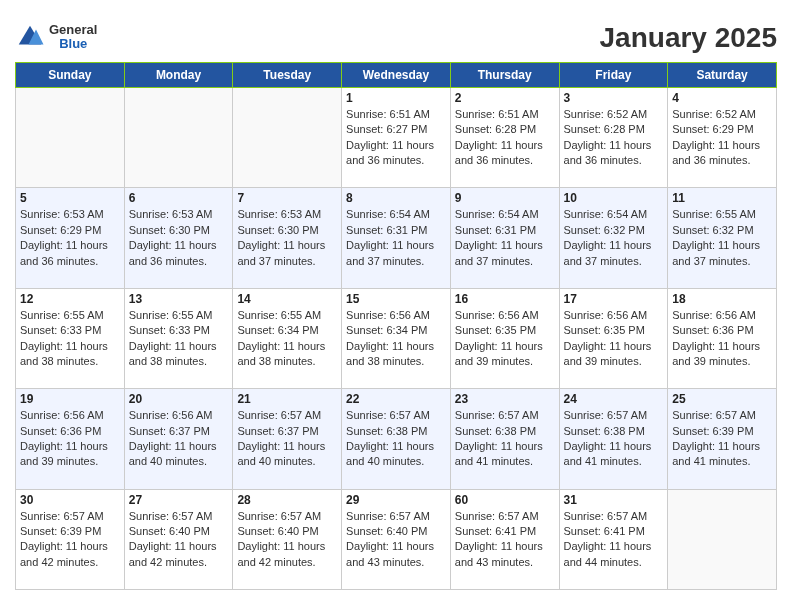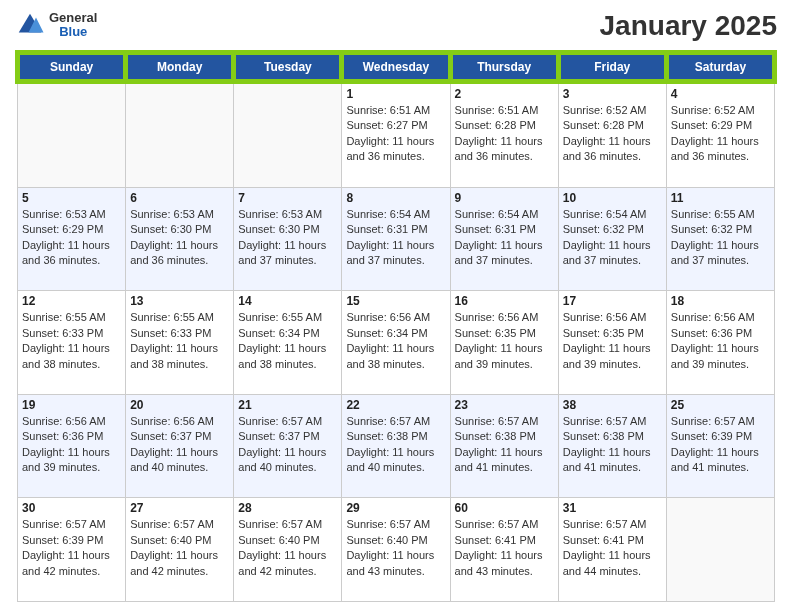--- a/index.html
+++ b/index.html
@@ -6,21 +6,21 @@
     body {
       width: 792px;
       height: 612px;
       font-family: Arial, sans-serif;
       background: #fff;
       overflow: hidden;
     }
     .page {
       width: 792px;
       height: 612px;
-      padding: 10px 15px;
+      padding: 22px 15px;
       display: flex;
       flex-direction: column;
     }
     .header {
       display: flex;
       justify-content: space-between;
       align-items: flex-start;
       margin-bottom: 8px;
     }
     .logo {
@@ -58,21 +58,21 @@
       border-collapse: collapse;
       width: 100%;
       table-layout: fixed;
     }
     .calendar th {
       background-color: #2355a0;
       color: white;
       text-align: center;
       padding: 5px 3px;
       font-size: 12px;
-      border: 5px solid #84cc16;
+      border: 1px solid #84cc16;
     }
     .calendar td {
       border: 1px solid #ccc;
       vertical-align: top;
       padding: 3px 4px;
       font-size: 9.5px;
       color: #333;
       height: 78px;
       width: calc(100% / 7);
     }
@@ -223,21 +223,21 @@
           </td>
           <td>
             <div class="day-number">22</div>
             <div class="day-info">Sunrise: 6:57 AM<br>Sunset: 6:38 PM<br>Daylight: 11 hours and 40 minutes.</div>
           </td>
           <td>
             <div class="day-number">23</div>
             <div class="day-info">Sunrise: 6:57 AM<br>Sunset: 6:38 PM<br>Daylight: 11 hours and 41 minutes.</div>
           </td>
           <td>
-            <div class="day-number">38</div>
+            <div class="day-number">24</div>
             <div class="day-info">Sunrise: 6:57 AM<br>Sunset: 6:38 PM<br>Daylight: 11 hours and 41 minutes.</div>
           </td>
           <td>
             <div class="day-number">25</div>
             <div class="day-info">Sunrise: 6:57 AM<br>Sunset: 6:39 PM<br>Daylight: 11 hours and 41 minutes.</div>
           </td>
         </tr>
         <tr>
           <td>
             <div class="day-number">30</div>

